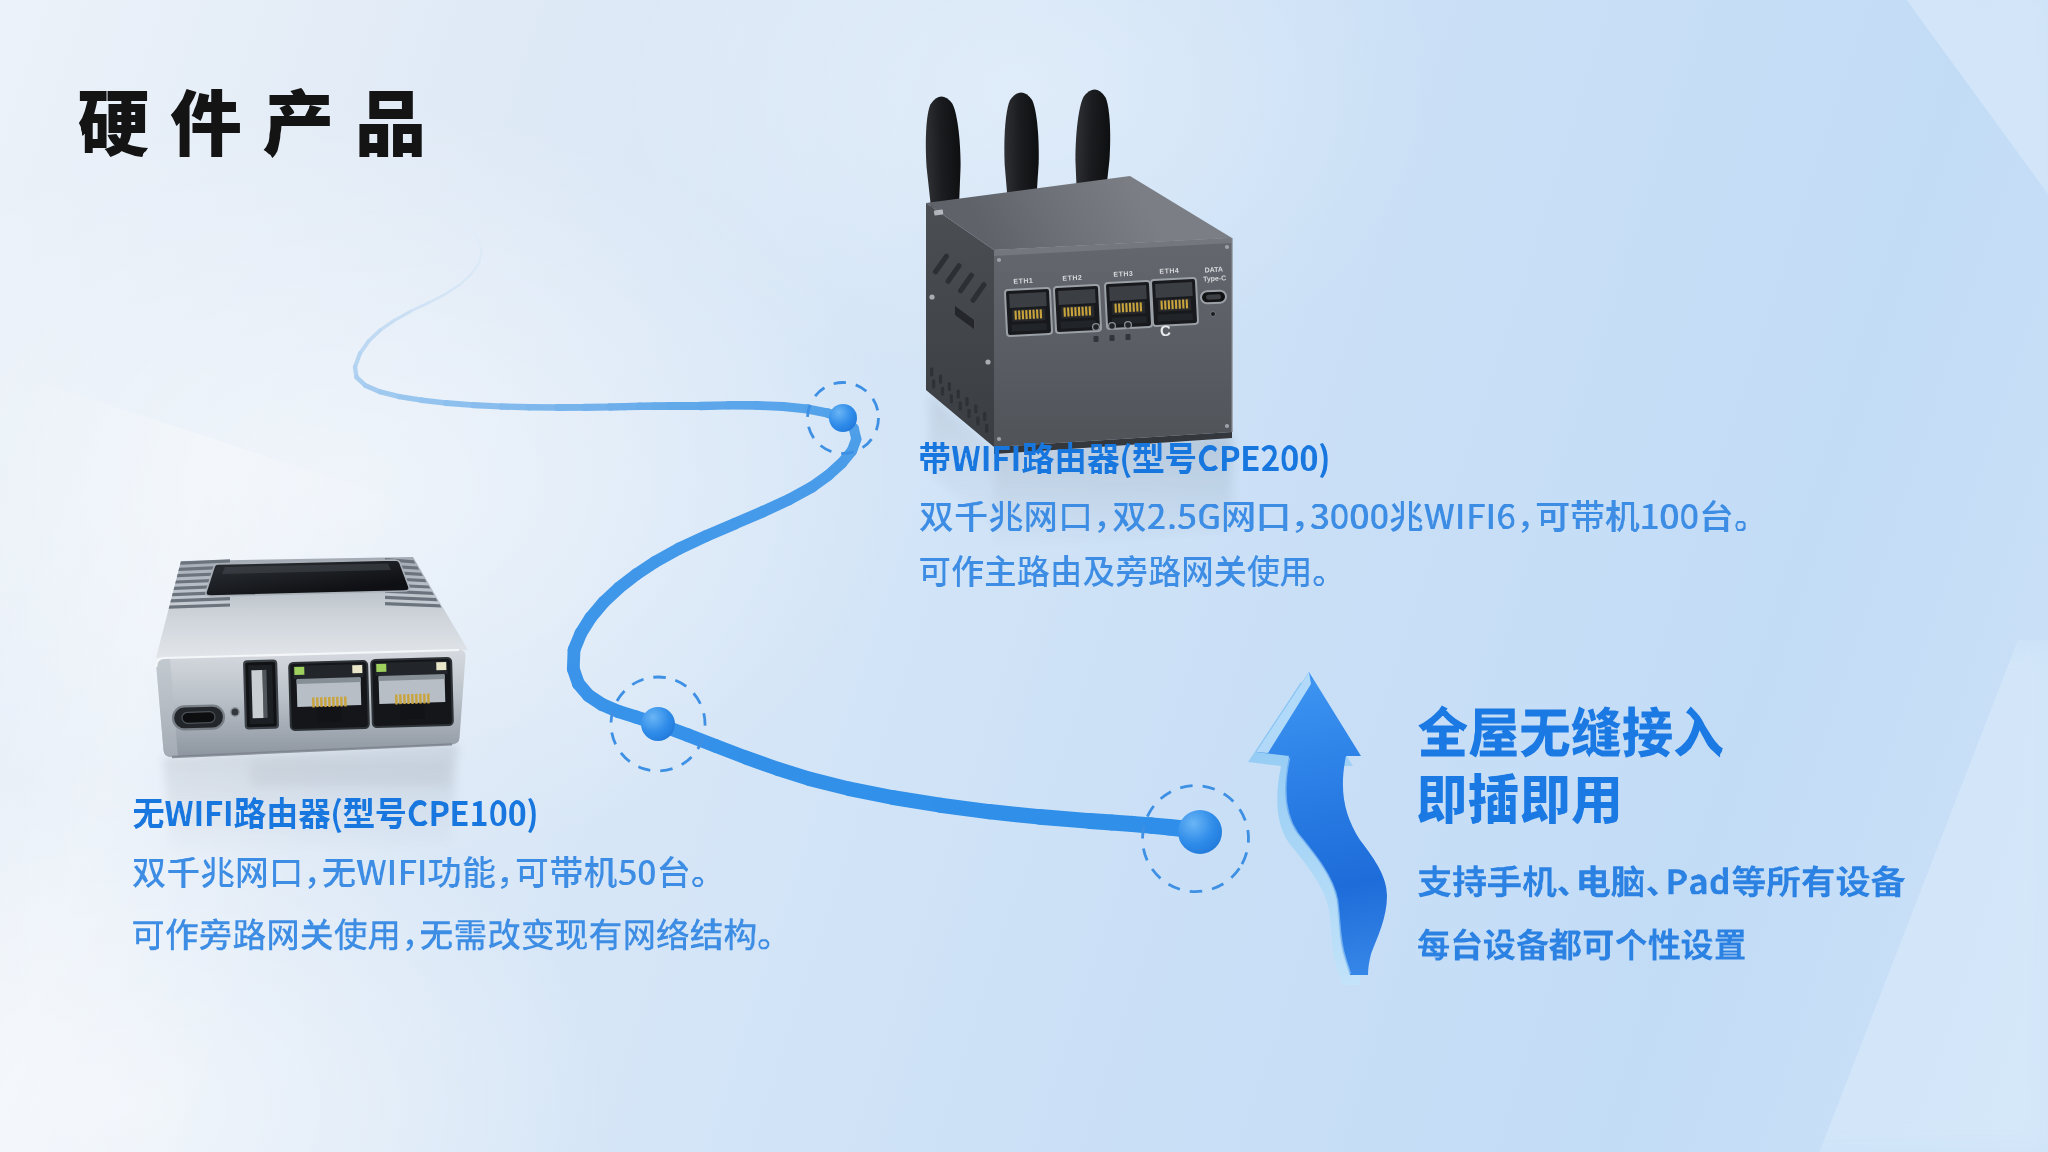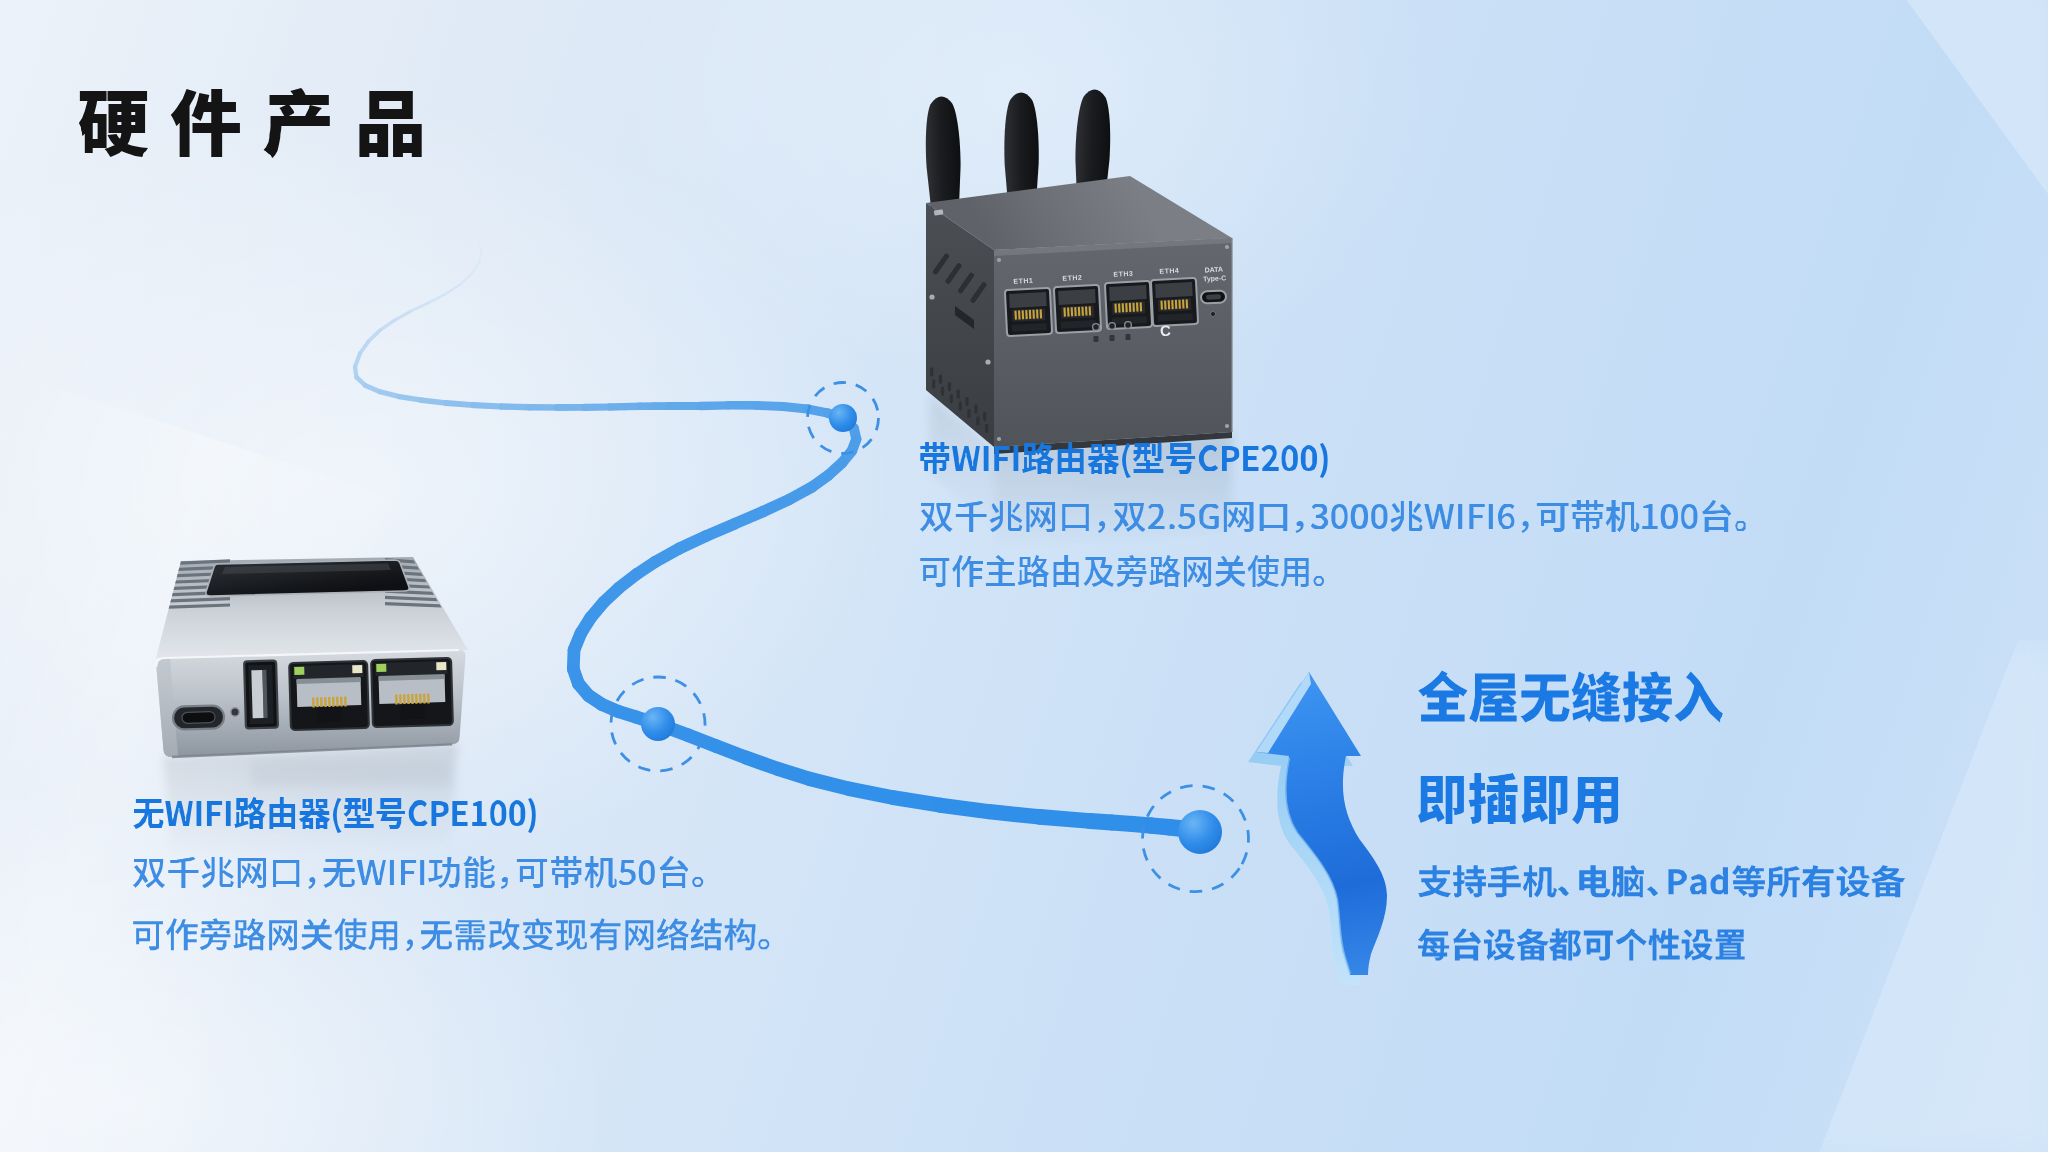--- a/index.html
+++ b/index.html
@@ -459,21 +459,21 @@
       <span class="ghost" style="font-size:22px;font-weight:500">双千兆网口，无WIFI功能，可带机50台。</span>
     </div>
 <div class="txt" style="left:133px;top:918px;width:640px;height:34px">
       <svg width="640" height="36" viewBox="0 0 640 36">
         <g transform="translate(-1.8,29.2) scale(0.9925,1)">
           <path d="M25 -25H28V-1Q28 0 28 1Q27 2 26 2Q25 3 23 3Q21 3 19 3Q19 2 19 2Q18 1 18 0Q18 0 18 -1Q19 -1 20 -1Q21 -1 22 -1Q23 -1 24 -1Q24 -1 25 -1Q25 -1 25 -2ZM5 -19H8V-3H5ZM6 -19H19V-6H6V-9H16V-16H6ZM2 -26H32V-23H2Z M51 -23H67V-20H49ZM55 -16H66V-13H55ZM55 -8H66V-5H55ZM53 -22H57V3H53ZM52 -28 55 -28Q54 -25 53 -22Q51 -19 50 -17Q48 -15 47 -13Q47 -13 46 -14Q46 -14 45 -15Q45 -15 44 -15Q46 -17 47 -19Q49 -21 50 -23Q51 -26 52 -28ZM43 -29 46 -28Q45 -25 44 -22Q42 -19 40 -16Q39 -14 37 -12Q37 -12 36 -13Q36 -14 36 -14Q35 -15 35 -15Q37 -17 38 -19Q40 -21 41 -24Q42 -26 43 -29ZM40 -20 43 -23 43 -23V3H40Z M71 -26H99V-23H71ZM70 -13H100V-10H70ZM80 -7H94V-5H80ZM90 -23 94 -22Q93 -21 92 -20Q91 -19 91 -18L88 -19Q88 -19 89 -20Q89 -21 90 -22Q90 -23 90 -23ZM76 -22 79 -23Q80 -23 81 -22Q82 -21 82 -20L79 -18Q79 -19 78 -20Q77 -21 76 -22ZM71 -19H99V-14H96V-17H74V-14H71ZM93 -7H97Q97 -7 96 -7Q96 -6 96 -6Q96 -4 96 -2Q96 -1 95 0Q95 1 94 2Q94 2 93 2Q92 3 92 3Q91 3 89 3Q88 3 86 2Q86 2 86 1Q86 0 85 0Q87 0 88 0Q90 0 90 0Q91 0 91 0Q91 0 92 0Q92 -1 92 -2Q93 -4 93 -7ZM79 -11H83Q82 -9 82 -7Q81 -4 80 -3Q79 -1 76 1Q74 2 71 3Q71 2 70 2Q70 1 70 1Q69 0 69 0Q72 -1 74 -2Q76 -3 77 -4Q78 -6 78 -7Q79 -9 79 -11ZM83 -15 86 -16Q87 -15 87 -14Q87 -13 88 -12L84 -11Q84 -12 83 -13Q83 -14 83 -15ZM82 -28 86 -29Q86 -28 87 -27Q87 -26 88 -25L84 -24Q84 -25 84 -26Q83 -27 82 -28Z M120 -1H131V2H120ZM122 -25H131V-23H122ZM119 -10H133V3H130V-7H122V3H119ZM130 -25H130L131 -25L133 -25Q132 -21 130 -19Q129 -16 127 -14Q125 -12 122 -10Q120 -9 117 -8Q117 -8 117 -9Q116 -10 116 -10Q118 -11 120 -12Q122 -14 124 -16Q126 -18 127 -20Q129 -22 130 -25ZM122 -29 125 -28Q125 -26 123 -24Q122 -21 121 -19Q120 -18 118 -16Q118 -16 118 -17Q117 -17 117 -18Q116 -18 116 -18Q118 -20 120 -23Q121 -26 122 -29ZM122 -24Q123 -22 124 -20Q125 -18 127 -16Q128 -15 131 -13Q133 -12 135 -11Q135 -11 135 -10Q134 -10 134 -9Q134 -9 133 -8Q131 -9 128 -11Q126 -13 125 -14Q123 -16 122 -18Q121 -20 120 -22ZM105 -14H107V-1H105ZM108 -25V-19H113V-25ZM105 -27H116V-17H105ZM110 -18H113V-2H110ZM103 -2Q105 -2 107 -3Q109 -3 112 -4Q114 -4 117 -5L117 -2Q114 -1 110 0Q106 1 104 1ZM111 -12H117V-9H111Z M149 -22 152 -21Q151 -15 149 -10Q148 -5 144 -1Q144 -2 144 -2Q143 -2 143 -3Q142 -3 142 -3Q144 -5 145 -8Q147 -11 148 -14Q149 -18 149 -22ZM159 -22 162 -21Q161 -15 159 -10Q157 -4 154 -1Q153 -1 153 -2Q153 -2 152 -2Q152 -3 151 -3Q153 -5 155 -8Q156 -11 157 -14Q158 -18 159 -22ZM143 -18 144 -20Q146 -18 147 -17Q148 -15 149 -13Q151 -12 152 -10Q153 -9 153 -8L151 -5Q151 -7 150 -8Q149 -10 148 -11Q146 -13 145 -15Q144 -16 143 -18ZM152 -18 154 -19Q156 -18 157 -16Q158 -14 159 -13Q161 -11 162 -9Q163 -8 163 -6L161 -4Q160 -6 159 -7Q159 -9 157 -11Q156 -13 155 -14Q154 -16 152 -18ZM139 -27H166V-24H142V3H139ZM164 -27H167V-1Q167 0 167 1Q166 2 166 2Q165 3 163 3Q161 3 159 3Q159 2 159 2Q159 1 158 1Q158 0 158 0Q159 0 160 0Q161 0 162 0Q163 0 163 0Q164 0 164 -1Q164 -1 164 -1Z M174 -22H200V-18H174ZM172 -13H202V-10H172ZM189 -12Q190 -9 192 -7Q194 -5 197 -3Q199 -1 203 0Q203 0 202 0Q202 1 201 2Q201 2 201 3Q197 2 194 0Q191 -2 189 -5Q187 -8 186 -11ZM194 -29 197 -27Q197 -26 196 -25Q195 -23 194 -22Q193 -21 193 -20L190 -21Q191 -22 191 -23Q192 -25 193 -26Q193 -27 194 -29ZM177 -27 180 -28Q181 -27 182 -26Q183 -24 184 -23L181 -21Q180 -22 180 -23Q179 -24 179 -25Q178 -26 177 -27ZM185 -20H189V-14Q189 -12 189 -11Q188 -9 188 -7Q187 -5 185 -3Q183 -2 181 0Q178 1 174 3Q174 2 173 2Q173 1 172 1Q172 0 171 0Q175 -1 178 -3Q180 -4 182 -5Q183 -7 184 -8Q185 -10 185 -11Q185 -13 185 -14Z M215 -25H237V-22H215ZM219 -17V-12H233V-17ZM216 -19H236V-10H216ZM219 -9Q220 -6 223 -5Q226 -3 229 -2Q233 0 237 0Q237 0 237 1Q236 1 236 2Q236 2 235 3Q231 2 227 1Q223 -1 221 -3Q218 -5 216 -8ZM224 -29H227V-13Q227 -11 227 -9Q227 -7 226 -6Q225 -4 224 -2Q223 -1 221 1Q219 2 216 3Q216 3 215 2Q215 2 214 1Q214 1 214 0Q217 0 219 -2Q220 -3 222 -4Q223 -5 223 -7Q224 -8 224 -10Q224 -12 224 -13ZM213 -29 216 -28Q215 -25 213 -22Q212 -19 210 -17Q208 -14 206 -12Q206 -13 206 -13Q206 -14 205 -15Q205 -15 205 -16Q206 -17 208 -19Q209 -21 211 -24Q212 -26 213 -29ZM210 -20 213 -23 213 -23V3H210Z M245 -26H266V-23H245ZM245 -18H266V-15H245ZM245 -10H266V-7H245ZM243 -26H246V-14Q246 -12 246 -10Q246 -8 245 -5Q245 -3 244 -1Q243 1 241 3Q241 3 241 2Q240 2 240 2Q239 1 239 1Q240 -1 241 -2Q242 -4 242 -6Q243 -8 243 -10Q243 -12 243 -14ZM265 -26H268V-1Q268 0 268 1Q268 2 267 2Q266 3 264 3Q263 3 260 3Q260 2 260 1Q260 0 259 0Q260 0 261 0Q262 0 263 0Q264 0 264 0Q265 0 265 -1Q265 -1 265 -1ZM254 -25H257V2H254Z M278 4 277 2Q279 1 280 0Q281 -1 281 -3L281 -6L283 -3Q282 -3 282 -3Q281 -3 281 -3Q280 -3 279 -3Q278 -4 278 -5Q278 -7 279 -7Q280 -8 281 -8Q282 -8 283 -7Q284 -6 284 -4Q284 -1 282 1Q281 3 278 4Z M292 -17H323V-13H292ZM294 -26H321V-23H294ZM308 -14H311V-3Q311 -2 312 -1Q312 -1 313 -1Q314 -1 314 -1Q315 -1 316 -1Q317 -1 317 -1Q318 -1 318 -1Q319 -1 320 -1Q320 -2 320 -3Q320 -4 320 -6Q321 -6 321 -6Q322 -6 322 -5Q323 -5 323 -5Q323 -2 323 -1Q322 1 321 1Q320 2 319 2Q318 2 318 2Q317 2 316 2Q316 2 315 2Q314 2 314 2Q313 2 313 2Q311 2 310 2Q309 1 308 0Q308 -1 308 -3ZM306 -25H309Q309 -23 309 -20Q308 -17 308 -15Q307 -12 307 -9Q306 -7 304 -5Q302 -2 300 0Q298 1 294 3Q294 2 293 1Q293 1 292 0Q295 -1 298 -3Q300 -5 301 -7Q303 -9 304 -11Q304 -13 305 -16Q305 -18 305 -21Q305 -23 306 -25Z M329 -27H354V-25H329ZM327 -12H357V-10H327ZM331 -19H339V-17H331ZM331 -16H339V-14H331ZM345 -16H353V-14H345ZM345 -19H352V-17H345ZM340 -26H343V-13H340ZM337 -6H340V3H337ZM344 -6H347V3H344ZM327 -23H356V-17H353V-21H330V-17H327ZM329 -8H352V-5H332V3H329ZM352 -8H355V0Q355 1 355 1Q354 2 354 2Q353 3 352 3Q351 3 350 3Q349 2 349 1Q349 1 349 0Q349 0 350 0Q351 0 351 0Q352 0 352 0Q352 0 352 0ZM340 -11 344 -11Q343 -10 343 -8Q342 -7 342 -6L339 -6Q339 -7 340 -9Q340 -10 340 -11Z M378 -23H391V-20H378ZM379 -29 382 -28Q381 -25 380 -22Q379 -19 378 -16Q377 -14 375 -12Q375 -12 375 -12Q374 -13 374 -13Q373 -14 373 -14Q374 -16 376 -18Q377 -20 377 -23Q378 -26 379 -29ZM386 -21 389 -20Q388 -14 387 -10Q385 -6 382 -2Q379 1 375 3Q375 3 374 2Q374 1 374 1Q373 0 373 0Q377 -2 380 -5Q382 -7 384 -11Q385 -15 386 -21ZM379 -20Q380 -15 382 -11Q383 -8 386 -5Q388 -2 392 0Q391 0 391 1Q391 1 390 2Q390 2 390 3Q386 1 383 -2Q381 -6 379 -10Q378 -14 377 -19ZM362 2 361 -2 363 -3 373 -7Q373 -6 374 -5Q374 -4 374 -4Q371 -3 369 -2Q367 -1 365 0Q364 0 363 0Q363 1 362 1Q362 1 362 2ZM362 2Q362 1 361 0Q361 0 361 -1Q361 -1 360 -2Q361 -2 361 -2Q362 -3 362 -4V-17H365V-1Q365 -1 364 -1Q364 -1 364 0Q363 0 363 0Q362 0 362 1Q362 1 362 2ZM361 -26H373V-14H362V-17H370V-23H361Z M404 -24H407V-13H404ZM395 -25H424V-22H395ZM400 -21 403 -21Q402 -19 400 -17Q399 -15 398 -13Q398 -14 397 -14Q397 -14 396 -15Q396 -15 395 -15Q397 -16 398 -18Q399 -20 400 -21ZM416 -20 418 -21Q419 -20 421 -19Q422 -18 423 -17Q424 -16 424 -15L422 -13Q421 -14 420 -15Q419 -17 418 -18Q417 -19 416 -20ZM407 -28 410 -29Q411 -28 411 -27Q412 -26 412 -25L409 -24Q409 -25 408 -26Q408 -27 407 -28ZM412 -24H415V-13H412ZM402 -10Q404 -7 408 -5Q411 -3 415 -2Q420 0 425 0Q425 0 425 1Q424 1 424 2Q424 3 423 3Q418 2 414 1Q409 -1 405 -3Q402 -6 400 -9ZM397 -12H418V-9H397ZM418 -12H418L419 -12L421 -10Q419 -7 417 -5Q414 -3 411 -1Q407 0 404 1Q400 2 396 3Q396 3 395 2Q395 1 395 1Q395 0 394 0Q398 0 402 -1Q405 -2 409 -3Q412 -5 414 -7Q416 -9 418 -11Z M428 -27H440V-24H428ZM429 -17H439V-14H429ZM428 -4Q429 -4 431 -5Q433 -5 436 -6Q438 -6 440 -7L440 -4Q437 -3 434 -2Q431 -1 429 -1ZM433 -25H436V-4L433 -4ZM441 -27H457V-9H454V-24H444V-9H441ZM449 -9H452V-2Q452 -1 452 -1Q452 0 453 0H455Q456 0 456 -1Q457 -1 457 -2Q457 -4 457 -6Q457 -5 458 -5Q459 -5 459 -5Q459 -2 459 -1Q459 1 458 1Q457 2 455 2H453Q451 2 450 1Q449 1 449 -1ZM448 -22H451V-16Q451 -13 450 -11Q450 -8 449 -6Q448 -3 445 -1Q443 1 440 3Q440 3 439 2Q439 2 439 1Q438 1 438 1Q441 -1 443 -3Q445 -5 446 -7Q447 -9 447 -12Q448 -14 448 -16Z M463 -24H493V-21H463ZM471 -12H487V-10H471ZM469 -18H486V-15H472V3H469ZM486 -18H489V-1Q489 0 489 1Q488 2 487 2Q486 3 485 3Q483 3 481 3Q481 2 481 1Q481 0 480 0Q481 0 482 0Q483 0 484 0Q485 0 485 0Q485 0 486 0Q486 -1 486 -1ZM474 -29 477 -28Q476 -24 474 -21Q472 -17 470 -14Q467 -10 464 -8Q464 -9 463 -9Q463 -9 463 -10Q462 -10 462 -11Q464 -12 466 -14Q468 -16 469 -19Q471 -21 472 -24Q473 -26 474 -29ZM471 -7H487V-4H471Z M508 -22 511 -21Q510 -15 508 -10Q506 -5 503 -1Q503 -2 502 -2Q502 -2 501 -3Q501 -3 501 -3Q503 -5 504 -8Q506 -11 507 -14Q508 -18 508 -22ZM518 -22 520 -21Q520 -15 518 -10Q516 -4 512 -1Q512 -1 512 -2Q511 -2 511 -2Q510 -3 510 -3Q512 -5 514 -8Q515 -11 516 -14Q517 -18 518 -22ZM501 -18 503 -20Q504 -18 506 -17Q507 -15 508 -13Q509 -12 510 -10Q511 -9 512 -8L510 -5Q509 -7 508 -8Q507 -10 506 -11Q505 -13 504 -15Q502 -16 501 -18ZM511 -18 513 -19Q514 -18 516 -16Q517 -14 518 -13Q519 -11 520 -9Q521 -8 522 -6L520 -4Q519 -6 518 -7Q517 -9 516 -11Q515 -13 514 -14Q512 -16 511 -18ZM498 -27H525V-24H501V3H498ZM523 -27H526V-1Q526 0 526 1Q525 2 524 2Q523 3 522 3Q520 3 518 3Q518 2 518 2Q517 1 517 1Q517 0 517 0Q518 0 519 0Q520 0 521 0Q521 0 522 0Q522 0 523 -1Q523 -1 523 -1Z M531 -6Q531 -6 531 -7Q530 -7 530 -8Q530 -9 530 -9Q531 -9 531 -10Q532 -10 533 -11Q533 -12 534 -13Q535 -14 536 -15Q537 -16 538 -18Q539 -20 539 -21L542 -20Q540 -16 538 -13Q536 -10 533 -8V-8Q533 -8 533 -7Q532 -7 532 -7Q532 -7 531 -7Q531 -6 531 -6ZM531 -6 531 -9 532 -10 541 -12Q541 -11 541 -10Q541 -9 541 -9Q538 -8 536 -8Q534 -7 533 -7Q532 -7 532 -6Q531 -6 531 -6ZM531 -14Q531 -15 530 -15Q530 -16 530 -16Q530 -17 530 -17Q530 -17 531 -18Q531 -19 532 -19Q532 -20 533 -21Q533 -22 534 -23Q534 -24 535 -26Q536 -27 536 -29L539 -27Q538 -25 537 -23Q536 -21 535 -19Q534 -17 533 -16V-16Q533 -16 532 -16Q532 -16 532 -15Q531 -15 531 -15Q531 -14 531 -14ZM531 -14 531 -17 532 -18 538 -18Q538 -17 538 -17Q538 -16 538 -15Q536 -15 534 -15Q533 -15 532 -15Q532 -15 531 -14Q531 -14 531 -14ZM530 -2Q531 -2 533 -3Q535 -3 537 -4Q539 -5 541 -5L542 -3Q539 -2 536 -1Q533 0 531 1ZM544 -10H559V3H556V-7H547V3H544ZM546 -2H558V1H546ZM549 -26H558V-23H547ZM557 -26H558L558 -26L560 -24Q559 -21 556 -18Q553 -15 550 -13Q546 -11 542 -9Q542 -10 542 -11Q542 -11 542 -12Q541 -12 541 -12Q545 -13 548 -15Q551 -17 553 -19Q556 -22 557 -25ZM548 -29 551 -28Q550 -26 549 -24Q547 -22 546 -20Q545 -18 543 -17Q543 -17 543 -18Q542 -18 542 -19Q542 -19 541 -19Q543 -21 545 -24Q547 -26 548 -29ZM548 -23Q549 -20 551 -18Q553 -16 556 -15Q558 -13 562 -13Q561 -12 561 -12Q561 -11 561 -11Q561 -10 560 -10Q557 -11 554 -12Q551 -14 549 -16Q547 -19 545 -21Z M565 -6Q565 -6 565 -7Q564 -8 564 -8Q564 -9 564 -9Q564 -9 565 -10Q566 -10 567 -11Q567 -12 568 -13Q569 -14 570 -15Q571 -17 572 -18Q573 -20 574 -22L577 -20Q575 -17 572 -13Q570 -10 567 -8V-8Q567 -8 567 -8Q566 -7 566 -7Q566 -7 565 -7Q565 -6 565 -6ZM565 -6 565 -9 566 -10 576 -11Q576 -11 576 -10Q576 -9 577 -9Q573 -8 571 -7Q569 -7 568 -7Q566 -7 566 -6Q565 -6 565 -6ZM565 -14Q565 -15 564 -15Q564 -16 564 -17Q564 -17 564 -18Q564 -18 565 -18Q565 -19 566 -20Q566 -20 566 -21Q567 -22 568 -23Q568 -24 569 -26Q569 -27 570 -29L573 -27Q572 -25 571 -23Q570 -21 569 -19Q568 -18 567 -16V-16Q567 -16 566 -16Q566 -16 566 -15Q565 -15 565 -15Q565 -15 565 -14ZM565 -14 565 -17 566 -18 573 -18Q573 -18 573 -17Q573 -16 573 -16Q571 -15 569 -15Q567 -15 567 -15Q566 -15 565 -15Q565 -15 565 -14ZM564 -2Q565 -2 567 -3Q570 -3 572 -4Q574 -4 577 -4L577 -1Q573 -1 570 0Q567 1 564 1ZM577 -24H595V-21H577ZM577 -17H594V-14H577ZM580 -2H592V1H580ZM584 -29H588V-15H584ZM578 -10H594V3H590V-8H581V3H578Z M614 -29 617 -28Q617 -25 616 -23Q615 -21 614 -19Q612 -16 611 -15Q611 -15 610 -15Q610 -16 609 -16Q609 -17 609 -17Q610 -18 611 -20Q612 -22 613 -24Q614 -26 614 -29ZM614 -23H627V-20H613ZM626 -23H629Q629 -23 629 -23Q629 -23 629 -22Q629 -22 629 -22Q629 -16 628 -12Q628 -8 628 -5Q628 -2 627 -1Q627 0 626 1Q626 2 625 2Q625 3 624 3Q623 3 622 3Q621 3 619 3Q619 2 619 1Q619 0 618 0Q620 0 621 0Q622 0 622 0Q623 0 623 0Q623 0 624 -1Q624 -1 624 -3Q625 -4 625 -7Q625 -9 625 -13Q625 -17 626 -22ZM611 -4 611 -7 612 -8 621 -9Q621 -9 621 -8Q621 -7 621 -7Q618 -6 616 -6Q614 -5 613 -5Q612 -5 612 -5Q611 -4 611 -4ZM611 -4Q611 -5 611 -5Q611 -6 611 -6Q610 -7 610 -7Q611 -7 611 -8Q611 -8 612 -9Q612 -10 613 -10Q613 -11 613 -13Q614 -14 614 -15Q615 -17 615 -18L618 -17Q618 -15 617 -13Q616 -11 615 -9Q614 -7 613 -6V-6Q613 -6 613 -6Q613 -6 612 -5Q612 -5 611 -5Q611 -5 611 -4ZM618 -12 620 -13Q621 -12 621 -11Q622 -9 623 -8Q623 -6 623 -5L621 -4Q621 -5 620 -7Q620 -8 619 -10Q618 -11 618 -12ZM598 -22H610V-19H598ZM603 -29H606V3H603ZM603 -20 605 -19Q604 -17 604 -15Q603 -13 603 -11Q602 -9 601 -7Q600 -5 599 -4Q599 -4 599 -5Q599 -5 598 -6Q598 -7 598 -7Q598 -8 599 -10Q600 -11 601 -13Q602 -15 602 -17Q603 -18 603 -20ZM606 -18Q606 -18 607 -17Q608 -16 608 -15Q609 -14 610 -13Q610 -12 610 -12L608 -9Q608 -10 608 -11Q607 -12 607 -13Q606 -14 605 -15Q605 -16 605 -17Z M637 -8Q639 -8 640 -8Q641 -7 642 -6Q643 -5 643 -3Q643 -2 642 0Q641 1 640 2Q639 2 637 2Q636 2 635 2Q633 1 633 0Q632 -2 632 -3Q632 -5 633 -6Q633 -7 635 -8Q636 -8 637 -8ZM637 0Q639 0 640 -1Q641 -2 641 -3Q641 -4 640 -5Q640 -5 639 -6Q638 -6 637 -6Q636 -6 636 -6Q635 -5 634 -5Q634 -4 634 -3Q634 -2 634 -1Q635 -1 636 0Q636 0 637 0Z" fill="#3D8DE4"></path>
         </g>
       </svg>
       <span class="ghost" style="font-size:34px;font-weight:700">可作旁路网关使用，无需改变现有网络结构。</span>
     </div>
-<div class="txt" style="left:1418px;top:671px;width:309px;height:52px">
+<div class="txt" style="left:1418px;top:706px;width:309px;height:52px">
       <svg width="309" height="54" viewBox="0 0 309 54">
         <g transform="translate(-0.7,46.5) scale(0.9462,1)">
           <path d="M11 -15H43V-8H11ZM10 -27H44V-20H10ZM4 -3H50V4H4ZM23 -24H31V1H23ZM26 -47 32 -44Q29 -39 25 -35Q20 -31 16 -27Q11 -24 6 -21Q5 -23 3 -25Q2 -26 1 -27Q6 -29 10 -32Q15 -35 19 -39Q23 -42 26 -47ZM29 -44Q34 -38 40 -34Q46 -30 53 -27Q52 -26 51 -24Q49 -23 49 -21Q44 -24 39 -27Q35 -29 31 -33Q27 -37 23 -41Z M61 -44H68V-28Q68 -24 68 -20Q68 -16 67 -11Q66 -7 65 -3Q64 2 62 5Q61 4 60 4Q59 3 57 2Q56 2 55 1Q57 -2 58 -6Q59 -9 60 -13Q60 -17 61 -21Q61 -25 61 -28ZM65 -44H103V-29H65V-35H96V-38H65ZM67 -27H104V-22H67ZM70 -11H102V-5H70ZM66 -2H105V4H66ZM82 -14H89V2H82ZM89 -21 94 -24Q96 -22 98 -21Q100 -19 102 -18Q103 -16 105 -15L99 -11Q98 -13 96 -14Q94 -16 92 -18Q91 -19 89 -21ZM71 -12Q71 -13 70 -14Q70 -15 69 -16Q69 -17 69 -18Q69 -18 70 -19Q71 -19 72 -20Q72 -20 74 -21Q75 -22 76 -24Q78 -25 79 -27L85 -23Q82 -21 80 -19Q77 -17 74 -15V-15Q74 -15 74 -15Q73 -14 73 -14Q72 -13 71 -13Q71 -12 71 -12ZM71 -12 71 -16 74 -18 98 -20Q98 -18 98 -17Q98 -15 99 -14Q92 -14 87 -14Q82 -13 80 -13Q77 -13 75 -13Q73 -13 72 -12Q71 -12 71 -12Z M110 -27H160V-20H110ZM114 -43H157V-36H114ZM135 -22H143V-6Q143 -4 143 -4Q144 -3 145 -3Q145 -3 146 -3Q147 -3 148 -3Q149 -3 150 -3Q151 -3 151 -3Q152 -3 153 -4Q153 -5 153 -6Q154 -8 154 -11Q154 -11 156 -10Q157 -10 158 -9Q160 -9 161 -8Q160 -4 159 -1Q158 2 156 3Q155 4 152 4Q151 4 150 4Q150 4 149 4Q148 4 147 4Q146 4 145 4Q145 4 144 4Q140 4 139 3Q137 2 136 0Q135 -2 135 -6ZM130 -40H138Q138 -36 137 -31Q137 -27 136 -23Q136 -19 134 -15Q133 -11 130 -7Q128 -3 124 0Q120 3 114 5Q113 3 112 2Q111 0 109 -1Q115 -3 118 -6Q122 -8 124 -11Q126 -14 128 -18Q129 -21 129 -25Q130 -29 130 -32Q130 -36 130 -40Z M198 -26H205V-3H198ZM191 -23H212V-19H191ZM198 -42H208V-37H198ZM190 -11H213V-6H190ZM192 -17H211V-13H192ZM198 -46 204 -45Q202 -41 199 -37Q196 -34 192 -32Q192 -33 191 -34Q191 -34 190 -35Q189 -36 189 -37Q192 -39 194 -41Q197 -43 198 -46ZM207 -42H208L209 -42L213 -41Q211 -36 208 -33Q205 -29 201 -27Q197 -25 192 -24Q191 -25 190 -26Q189 -28 188 -29Q193 -30 196 -31Q200 -33 203 -35Q205 -38 207 -41ZM198 -38Q200 -36 202 -34Q205 -32 208 -31Q211 -29 215 -29Q214 -28 213 -26Q212 -25 211 -24Q207 -25 204 -27Q201 -28 198 -31Q195 -33 193 -36ZM180 -42 186 -44Q186 -43 187 -40Q188 -38 188 -36Q189 -34 189 -33L184 -31Q183 -32 183 -34Q182 -36 182 -38Q181 -41 180 -42ZM189 -28V-5H183V-22H180V-28ZM186 -7Q187 -7 189 -6Q190 -5 191 -4Q193 -3 196 -2Q198 -2 201 -2Q203 -2 205 -2Q208 -2 210 -2Q213 -3 215 -3Q214 -2 214 -1Q214 0 213 2Q213 3 213 4Q212 4 210 4Q207 4 205 4Q203 4 201 4Q198 4 195 4Q193 3 190 2Q189 1 188 0Q187 -1 186 -1Q186 -1 185 0Q184 1 183 2Q182 4 182 5L178 -1Q180 -4 182 -5Q185 -7 186 -7ZM166 -9Q166 -10 165 -11Q165 -12 165 -13Q164 -14 164 -15Q165 -15 166 -16Q167 -17 168 -18Q168 -19 169 -21Q170 -22 172 -25Q173 -27 174 -30Q175 -32 176 -35L182 -32Q181 -28 179 -25Q177 -21 174 -18Q172 -15 170 -12V-12Q170 -12 169 -12Q169 -12 168 -11Q167 -11 166 -10Q166 -10 166 -9ZM166 -9 165 -14 168 -16 181 -18Q181 -17 181 -15Q181 -14 181 -13Q176 -12 174 -11Q171 -11 170 -10Q168 -10 167 -10Q166 -9 166 -9ZM165 -22Q165 -23 165 -24Q165 -25 164 -26Q164 -27 163 -28Q164 -29 165 -29Q165 -30 166 -32Q166 -32 167 -34Q167 -35 168 -37Q169 -39 170 -42Q170 -44 171 -46L177 -43Q176 -40 175 -37Q174 -34 172 -31Q171 -28 169 -25V-25Q169 -25 169 -25Q168 -25 167 -24Q167 -24 166 -23Q165 -22 165 -22ZM165 -22 165 -27 168 -29 177 -29Q177 -28 176 -26Q176 -25 176 -24Q173 -23 171 -23Q169 -23 168 -23Q167 -23 166 -22Q166 -22 165 -22ZM164 -4Q167 -5 171 -6Q175 -8 180 -9L181 -4Q177 -2 173 0Q169 1 165 3Z M217 -19Q220 -20 225 -21Q229 -22 233 -23L234 -17Q230 -15 226 -14Q222 -13 219 -12ZM218 -36H234V-29H218ZM223 -46H230V-3Q230 0 229 1Q229 2 227 3Q226 4 224 4Q222 5 220 5Q220 3 219 1Q219 -1 218 -2Q219 -2 221 -2Q222 -2 222 -2Q223 -2 223 -3ZM237 -41H267V-35H237ZM235 -29H268V-23H235ZM240 -34 246 -36Q247 -35 248 -33Q248 -31 249 -30L243 -28Q243 -29 242 -31Q241 -33 240 -34ZM256 -36 263 -34Q261 -32 260 -30Q259 -28 258 -27L253 -29Q253 -30 254 -31Q255 -32 255 -34Q256 -35 256 -36ZM234 -19H269V-13H234ZM256 -14 263 -13Q262 -9 259 -6Q257 -2 254 0Q251 2 247 3Q242 4 236 5Q236 3 235 2Q234 0 233 -1Q240 -2 245 -3Q249 -4 252 -7Q255 -9 256 -14ZM237 -7Q238 -9 240 -12Q242 -15 244 -18Q245 -21 246 -23L253 -22Q252 -19 250 -16Q249 -13 247 -11Q245 -8 244 -6ZM237 -7 241 -11Q244 -11 247 -9Q251 -8 255 -6Q259 -5 262 -3Q265 -2 267 0L263 5Q261 4 258 2Q255 0 251 -1Q247 -3 244 -4Q240 -6 237 -7ZM246 -45 253 -46Q254 -44 255 -42Q256 -40 256 -39L249 -38Q249 -39 248 -41Q247 -43 246 -45Z M284 -40 289 -46Q292 -43 295 -40Q298 -37 300 -34Q302 -31 304 -27Q306 -24 308 -21Q310 -18 312 -15Q314 -12 317 -9Q319 -6 323 -4Q322 -3 322 -1Q321 0 320 2Q320 3 320 5Q316 2 313 -1Q310 -3 307 -7Q305 -10 303 -14Q301 -17 299 -21Q297 -25 295 -28Q293 -32 290 -35Q288 -38 284 -40ZM293 -33 301 -31Q299 -23 296 -16Q293 -10 289 -4Q284 1 278 4Q278 4 276 2Q275 1 274 0Q273 -1 272 -2Q280 -6 286 -14Q291 -22 293 -33Z" fill="#1B79E3"></path>
         </g>
       </svg>
       <span class="ghost" style="font-size:54px;font-weight:800">全屋无缝接入</span>
     </div>
 <div class="txt" style="left:1418px;top:773px;width:204px;height:52px">
       <svg width="204" height="54" viewBox="0 0 204 54">
         <g transform="translate(-2.0,46.0) scale(0.9577,1)">

